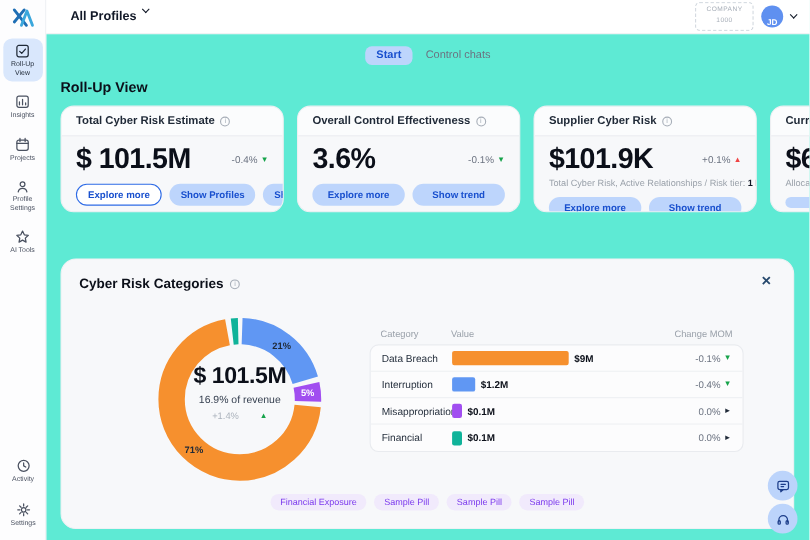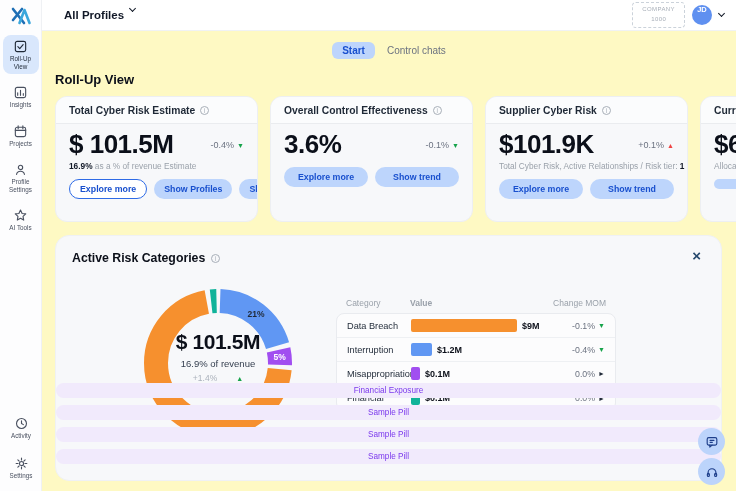--- a/index.html
+++ b/index.html
@@ -23,33 +23,33 @@
   
   .topbar { position:absolute; left:42px; right:0; top:0; height:31px; background:#fff;
     border-bottom:1px solid #F0F2F4; display:flex; align-items:center; padding:0 12px 0 22px; z-index:5; }
   .profiles { display:flex; gap:6px; font-size:11.5px; font-weight:bold; cursor:pointer; }
   .chev { width:5px; height:5px; border-right:1.4px solid #111827; border-bottom:1.4px solid #111827;
     transform:rotate(45deg); margin-top:-3px; }
   .topbar-right { margin-left:auto; display:flex; align-items:center; gap:7px; }
   .credits-btn { border:1px dashed #CBD2DA; border-radius:4px; padding:2px 9px; text-align:center;
     font-size:6px; line-height:1.6; color:#A7AEB8; letter-spacing:.4px; cursor:pointer; background:#fff; }
   .avatar { width:20px; height:20px; border-radius:50%; background:#5F90F0; color:#fff; font-size:7.5px;
-    font-weight:bold; display:flex; align-items:flex-start; justify-content:center; cursor:pointer; }
-
-  
-  .main { position:absolute; left:42px; right:0; top:31px; bottom:0; overflow:hidden; background:#fef9c3; }
+    font-weight:bold; display:flex; align-items:flex-end; justify-content:center; cursor:pointer; }
+
+  
+  .main { position:absolute; left:42px; right:0; top:31px; bottom:0; overflow:hidden; background:#5eead4; }
   .tabs { display:flex; justify-content:center; align-items:center; gap:12px; margin-top:11px; }
   .tab-start { background:#BDD5FC; color:#1950CE; font-size:10px; font-weight:600; padding:3px 10px;
     border-radius:6px; cursor:pointer; }
   .tab-recent { color:#6B7280; font-size:10px; cursor:pointer; }
   .page-title { margin:13px 0 0 13px; font-size:13px; font-weight:bold; color:#0B0F19; }
 
   
   .cards-row { display:flex; gap:12px; margin:9px 0 0 13px; width:2000px; }
-  .card { width:203px; min-width:203px; height:126px; background:#F7F8FA; border:1px solid #EDEFF2;
+  .card { width:203px; min-width:203px; height:97px; background:#F7F8FA; border:1px solid #EDEFF2;
     border-radius:12px; overflow:hidden; }
   .card-head { display:flex; align-items:center; gap:5px; padding:8px 13px 7px; background:#FBFCFD;
     border-bottom:1px solid #EAECEF; }
   .card-title { font-size:10.3px; font-weight:bold; color:#1F2937; white-space:nowrap; }
   .info { width:9px; height:9px; min-width:9px; border:1px solid #A7AEB8; border-radius:50%; color:#A7AEB8;
     font-size:6.5px; display:inline-flex; align-items:center; justify-content:center; cursor:pointer; }
   .info::before { content:"i"; }
   .card-body { position:relative; padding:6px 13px 0; }
   .card-value { font-size:26px; font-weight:bold; color:#0B0F19; letter-spacing:-0.5px; line-height:1.1; }
   .card-change { position:absolute; right:13px; top:16px; font-size:9px; color:#6B7280;
@@ -72,34 +72,34 @@
   .panel-close { position:absolute; right:20px; top:11px; color:#27496D; font-size:15px; font-weight:bold;
     cursor:pointer; background:none; border:none; font-family:inherit; }
 
   .donut-svg { position:absolute; left:81px; top:46px; }
   .donut-center { position:absolute; left:87px; top:94px; width:150px; text-align:center; pointer-events:none; }
   .donut-value { font-size:21px; font-weight:bold; color:#0B0F19; letter-spacing:-0.4px; }
   .donut-sub { font-size:9.5px; color:#374151; margin-top:4px; }
   .donut-change { font-size:8.5px; color:#ABB2BC; margin-top:4px; display:flex; justify-content:center;
     align-items:center; gap:19px; }
 
-  .cat-table { position:absolute; left:280px; top:62px; width:280px; }
+  .cat-table { position:absolute; left:280px; top:62px; width:340px; }
   .cat-head { display:flex; align-items:center; font-size:8.5px; color:#9AA1AA; padding:0 10px 5px; }
   .cat-head .h-cat { width:64px; }
-  .cat-head .h-val { flex:1;font-weight:bold; }
+  .cat-head .h-val { flex:1; }
   .cat-head .h-chg { text-align:right; }
   .cat-box { background:#FCFCFD; border:1px solid #E9EBEF; border-radius:8px; }
   .cat-row { display:flex; align-items:center; height:24px; padding:0 10px; border-bottom:1px solid #EEF0F3; }
   .cat-row:last-child { border-bottom:none; }
   .cat-label { width:64px; min-width:64px; font-size:9.2px; color:#1F2937; white-space:nowrap; }
   .cat-bar { height:13px; border-radius:2px; }
   .cat-val { font-size:9px; font-weight:bold; color:#0B0F19; margin-left:5px; }
   .cat-change { margin-left:auto; font-size:8.8px; color:#6B7280; display:flex; align-items:center; gap:3px; }
 
-  .panel-pills { position:absolute; left:0; right:0; bottom:16px; display:flex; justify-content:center; gap:7px;flex-direction:column; }
+  .panel-pills { position:absolute; left:0; right:0; bottom:16px; display:flex; justify-content:center; gap:7px; }
   .tag-pill { background:#F1EAFC; color:#7C3AED; font-size:8.2px; padding:3px 9px; border-radius:9px;
     border:none; font-family:inherit; cursor:pointer; }
 
   
   .fab-col { position:absolute; right:11px; bottom:6px; display:flex; flex-direction:column; gap:3px; z-index:10; }
   .fab { width:27px; height:27px; border-radius:50%; background:#BCD4FB; color:#1D3E8A; border:none;
     display:flex; align-items:center; justify-content:center; cursor:pointer; }
 </style>
 </head>
 <body>
@@ -215,21 +215,20 @@
         <div class="card-head">
           <span class="card-title">Total Cyber Risk Estimate</span>
           <span class="info"></span>
         </div>
         <div class="card-body">
           <div class="card-value">$ 101.5M</div>
           <div class="card-change">
             <span>-0.4%</span>
             <span class="tri" style="color: rgb(22, 163, 74);">▼</span>
           </div>
-          <div class="card-sub"><b>16.9%</b><span> as a % of revenue Estimate</span></div>
         </div>
         <div class="card-btns">
           <button class="pill-btn outline">Explore more</button>
           <button class="pill-btn">Show Profiles</button>
           <button class="pill-btn">Show trend</button>
         </div>
       </div>
 
       <div class="card">
         <div class="card-head">
@@ -277,21 +276,21 @@
           <div class="card-sub"><span>Allocat</span></div>
         </div>
         <div class="card-btns">
           <button class="pill-btn stub"></button>
         </div>
       </div>
     </div>
 
     <div class="panel">
       <div class="panel-head">
-        <span class="panel-title">Active Risk Categories</span>
+        <span class="panel-title">Cyber Risk Categories</span>
         <span class="info"></span>
       </div>
       <button class="panel-close">×</button>
 
       <svg id="donut-svg" class="donut-svg" width="162" height="162" viewBox="0 0 162 162">
           <circle cx="81" cy="81" r="62" fill="none" stroke="#6097F3" stroke-width="24" stroke-dasharray="77.52194031998172 312.0355487251526" stroke-dashoffset="-2.142566189748239" transform="rotate(-90 81 81)"></circle>
           <text x="119.00023732648454" y="32.0103892327072" text-anchor="middle" dy="0.35em" font-size="8.5" font-weight="bold" fill="#1F2937">21%</text>
           <circle cx="81" cy="81" r="62" fill="none" stroke="#A14EF0" stroke-width="24" stroke-dasharray="15.19274207276024 374.36474697237406" stroke-dashoffset="-83.94963888922645" transform="rotate(-90 81 81)"></circle>
           <text x="142.72484180539095" y="75.1652845742521" text-anchor="middle" dy="0.35em" font-size="8.5" font-weight="bold" fill="#FFFFFF">5%</text>
           <circle cx="81" cy="81" r="62" fill="none" stroke="#F6902E" stroke-width="24" stroke-dasharray="274.2484722877746 115.30901675735976" stroke-dashoffset="-103.42751334148318" transform="rotate(-90 81 81)"></circle>

